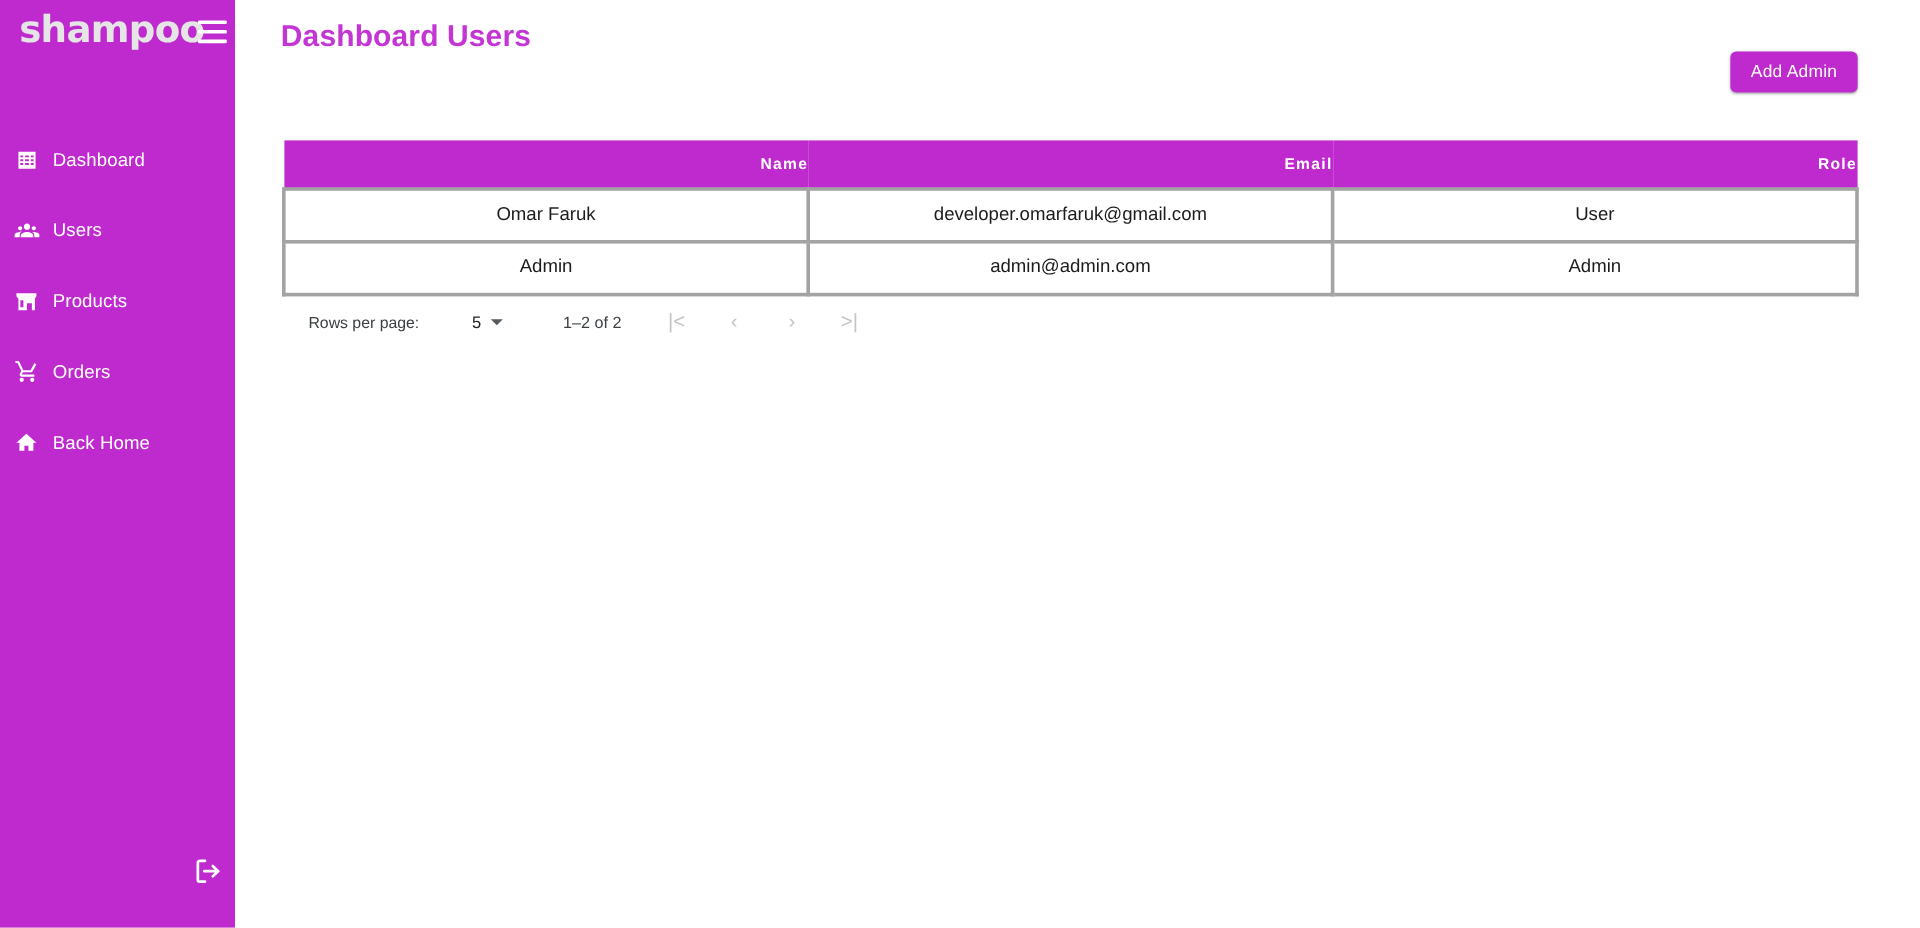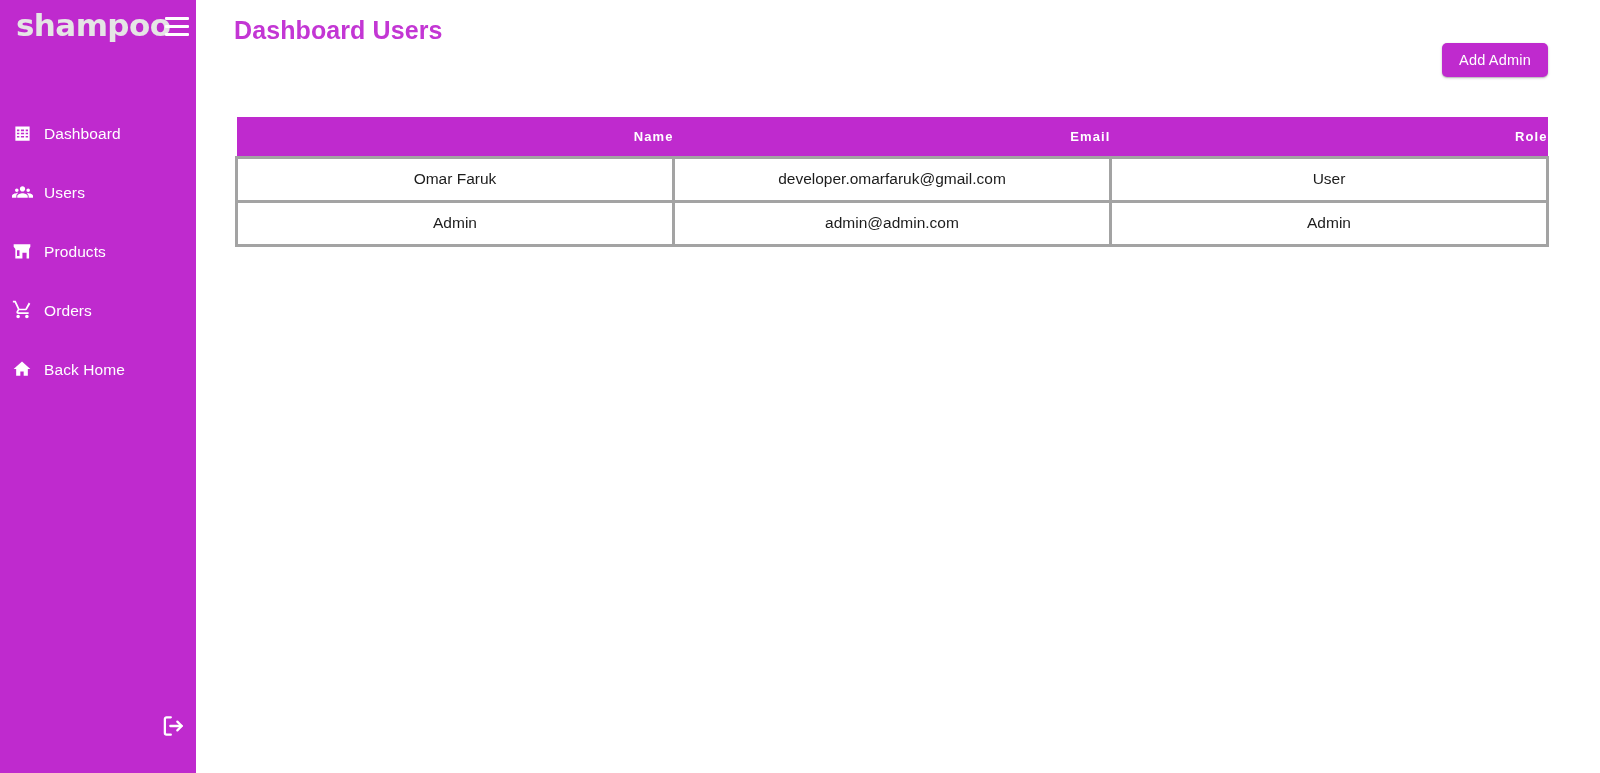--- a/index.html
+++ b/index.html
@@ -296,14 +296,26 @@
         </tr>
         <tr>
           <td>Admin</td>
           <td>admin@admin.com</td>
           <td>Admin</td>
         </tr>
       </tbody>
     </table>
   </div>
 
+  <div id="pagination">
+    <span id="rows-per-page-label">Rows per page:</span>
+    <div id="rows-per-page-select">
+      <span>5</span>
+      <span class="caret"></span>
+    </div>
+    <span id="range-label">1–2 of 2</span>
+    <span class="pager-btn" id="pager-first">|&lt;</span>
+    <span class="pager-btn">‹</span>
+    <span class="pager-btn">›</span>
+    <span class="pager-btn">&gt;|</span>
+  </div>
 
 </div>
 
 </body></html>

